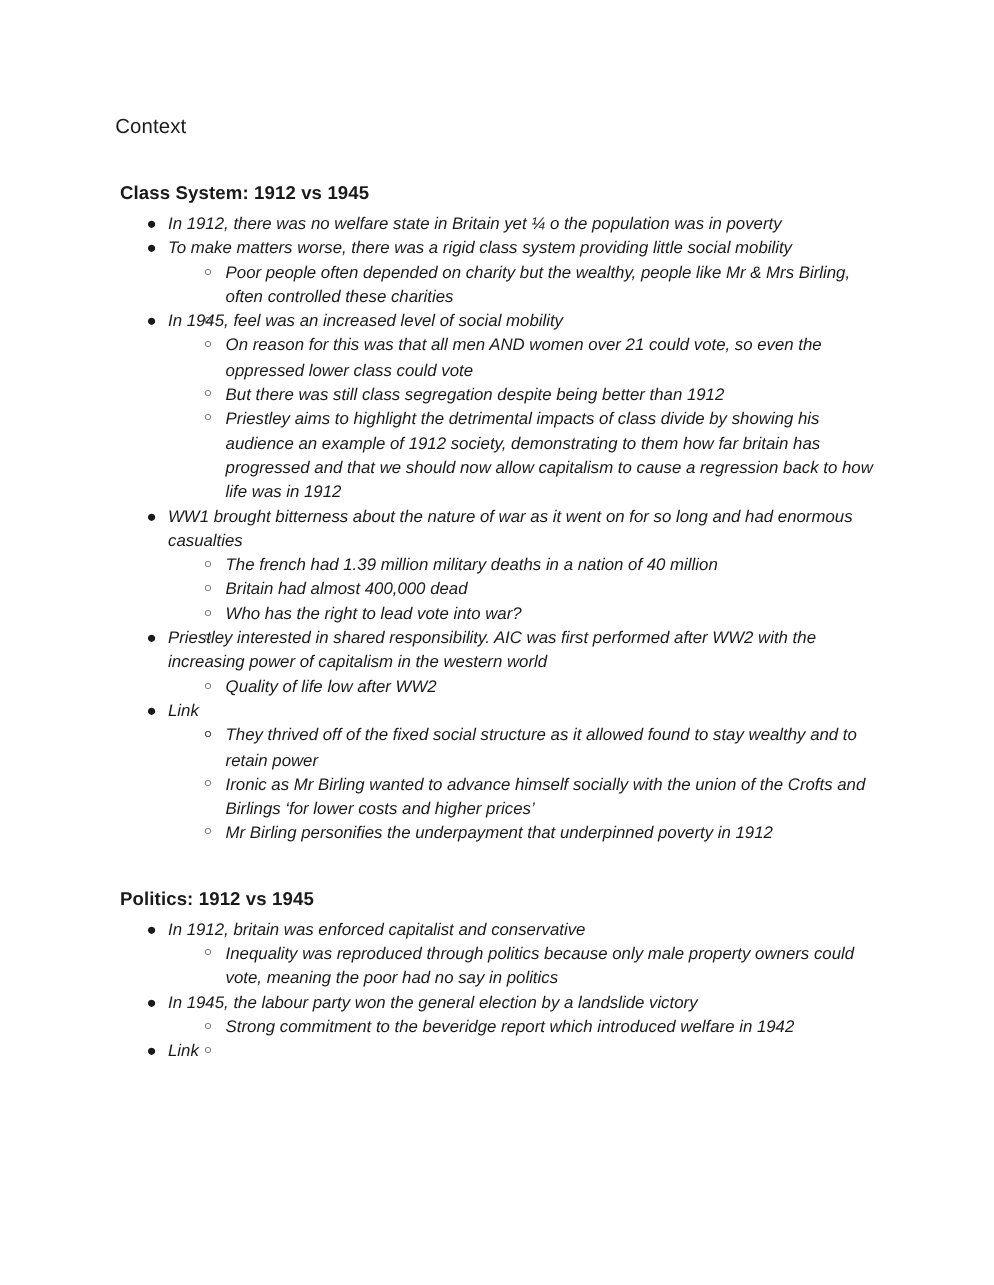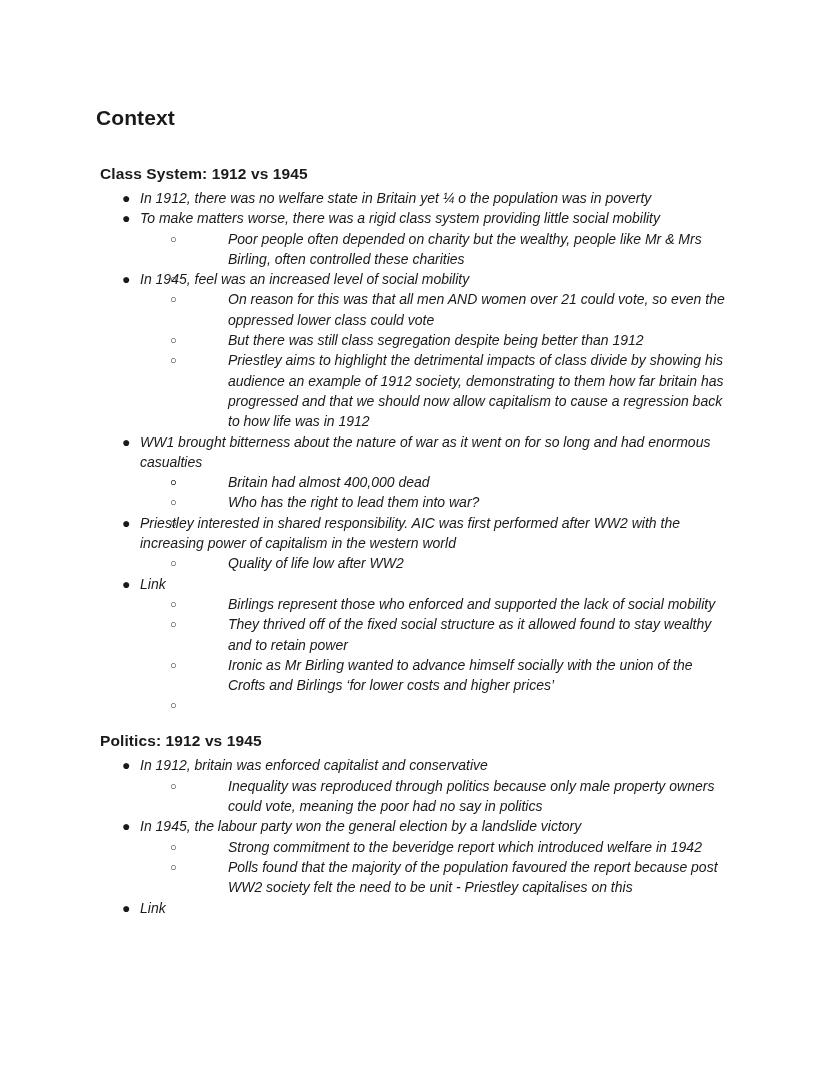--- a/index.html
+++ b/index.html
@@ -18,24 +18,24 @@
   }
   .page {
     position: relative;
     width: 828px;
     height: 1071px;
     background: #ffffff;
     box-sizing: border-box;
     padding: 96px 96px 0 96px;
   }
   .doc-title {
-    font-size: 21px;
-    font-weight: bold;
+    font-size: 17px;
+    font-weight: normal;
     line-height: 20px;
-    margin: 12px 0 0 0;
+    margin: 0 0 0 0;
     letter-spacing: 0.1px;
   }
   .section-heading {
     font-size: 15.5px;
     font-weight: bold;
     line-height: 20px;
     margin: 4px;
     letter-spacing: 0.1px;
   }
   .spacer-lg { height: 32px; }
@@ -78,21 +78,21 @@
     width: 14px;
     font-size: 11px;
     line-height: 21px;
     text-align: left;
   }
   .text {
     display: block;
     max-width: 592px;
     font-style: italic;
   }
-  li.l2 .text { max-width: 548px; margin-left: 40px; }
+  li.l2 .text { max-width: 548px; }
   .bullet { color: #1a1a1a; user-select: none; }
 </style>
 </head>
 <body>
 
 <div class="page">
 
   <h1 class="doc-title">Context</h1>
 
   <div class="spacer-lg"></div>
@@ -149,32 +149,33 @@
         </li>
         <li class="item l1">
           <div class="row">
             <span class="bullet">●</span>
             <span class="text">WW1 brought bitterness about the nature of war as it went on for so long and had enormous casualties</span>
           </div>
         </li>
         <li class="item l2">
           <div class="row">
             <span class="bullet">○</span>
+            <span class="text">The french had 1.39 million military deaths in a nation of 40 million</span>
           </div>
         </li>
         <li class="item l2">
           <div class="row">
             <span class="bullet">○</span>
             <span class="text">Britain had almost 400,000 dead</span>
           </div>
         </li>
         <li class="item l2">
           <div class="row">
             <span class="bullet">○</span>
-            <span class="text">Who has the right to lead them into war?</span>
+            <span class="text">Who has the right to lead vote into war?</span>
           </div>
         </li>
         <li class="item l2">
           <div class="row">
             <span class="bullet">○</span>
           </div>
         </li>
         <li class="item l1">
           <div class="row">
             <span class="bullet">●</span>
@@ -189,38 +190,38 @@
         </li>
         <li class="item l1">
           <div class="row">
             <span class="bullet">●</span>
             <span class="text">Link</span>
           </div>
         </li>
         <li class="item l2">
           <div class="row">
             <span class="bullet">○</span>
-            <span class="text">Birlings represent those who enforced and supported the lack of social mobility</span>
           </div>
         </li>
         <li class="item l2">
           <div class="row">
             <span class="bullet">○</span>
             <span class="text">They thrived off of the fixed social structure as it allowed found to stay wealthy and to retain power</span>
           </div>
         </li>
         <li class="item l2">
           <div class="row">
             <span class="bullet">○</span>
             <span class="text">Ironic as Mr Birling wanted to advance himself socially with the union of the Crofts and Birlings ‘for lower costs and higher prices’</span>
           </div>
         </li>
         <li class="item l2">
           <div class="row">
             <span class="bullet">○</span>
+            <span class="text">Mr Birling personifies the underpayment that underpinned poverty in 1912</span>
           </div>
         </li>
       </ul>
       <div class="spacer-lg"></div>
       <h2 class="section-heading">Politics: 1912 vs 1945</h2>
       <ul class="lvl1">
         <li class="item l1">
           <div class="row">
             <span class="bullet">●</span>
             <span class="text">In 1912, britain was enforced capitalist and conservative</span>
@@ -240,21 +241,20 @@
         </li>
         <li class="item l2">
           <div class="row">
             <span class="bullet">○</span>
             <span class="text">Strong commitment to the beveridge report which introduced welfare in 1942</span>
           </div>
         </li>
         <li class="item l2">
           <div class="row">
             <span class="bullet">○</span>
-            <span class="text">Polls found that the majority of the population favoured the report because post WW2 society felt the need to be unit - Priestley capitalises on this</span>
           </div>
         </li>
         <li class="item l1">
           <div class="row">
             <span class="bullet">●</span>
             <span class="text">Link</span>
           </div>
         </li>
       </ul>
     </div>

